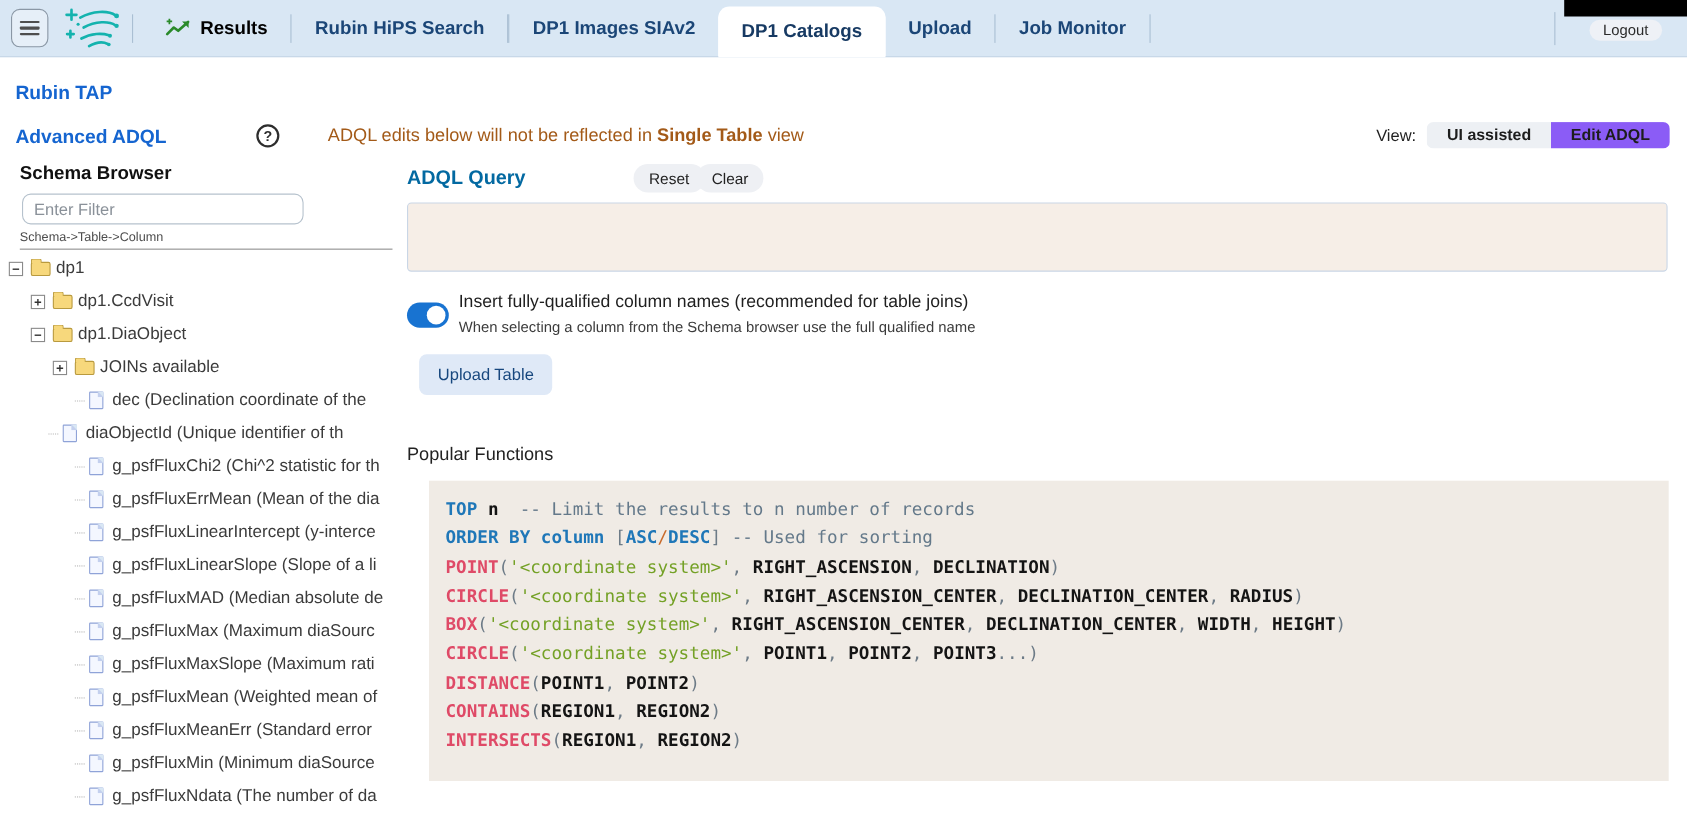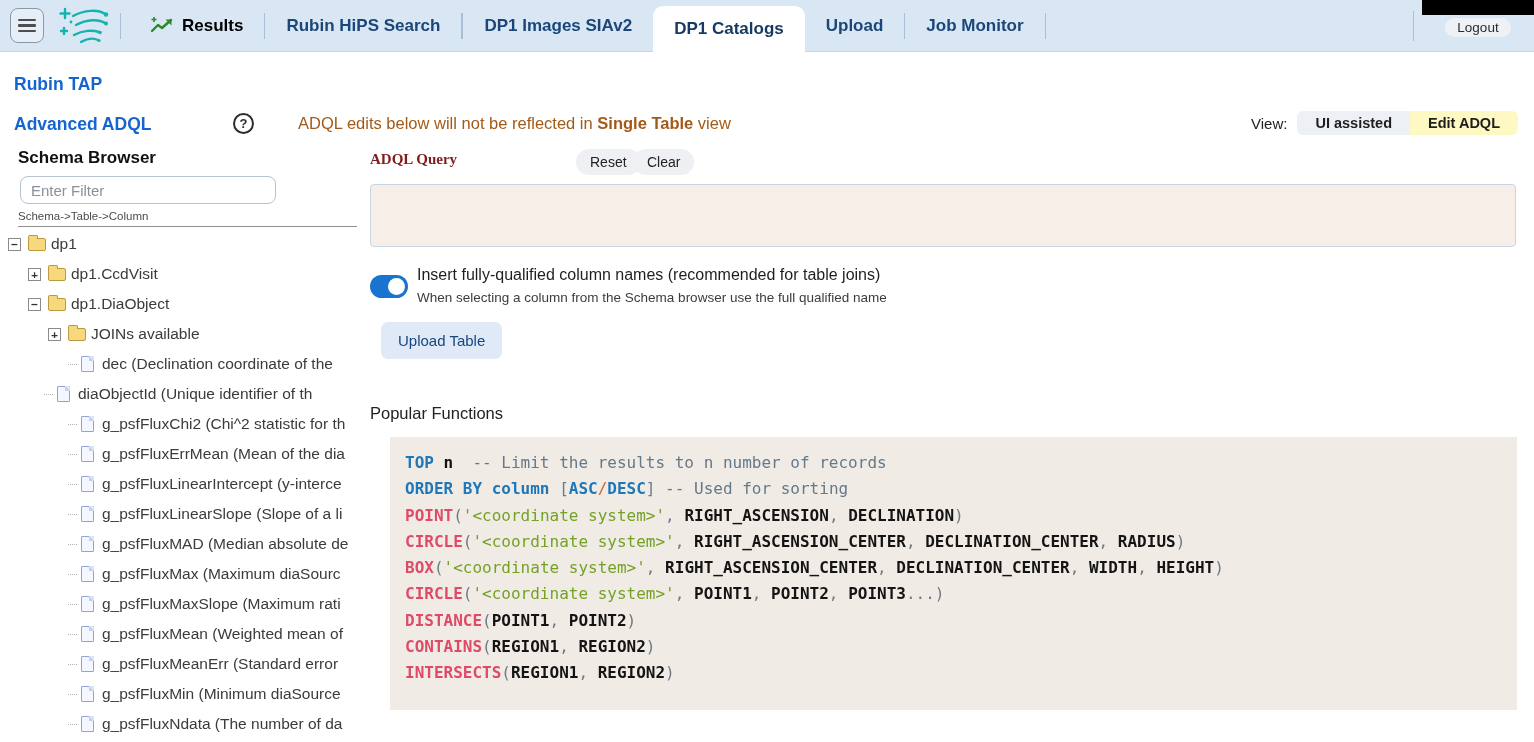--- a/index.html
+++ b/index.html
@@ -35,21 +35,21 @@
   .help-icon { position:absolute; left:233px; top:113px; width:21px; height:21px; border:2px solid #2d2d2d;
     border-radius:50%; display:flex; align-items:center; justify-content:center;
     font-size:13px; font-weight:700; color:#2d2d2d; cursor:pointer; }
   .warning-line { position:absolute; left:298px; top:114px; font-size:16.5px; color:#a35a18; }
   .warning-line b { font-weight:700; }
   .view-switch-row { position:absolute; right:16px; top:111px; display:flex; align-items:center; gap:10px; }
   .view-label { font-size:15px; color:#222; }
   .segmented { display:flex; border-radius:6px; overflow:hidden; }
   .seg-btn { padding:4px 18px; font-size:14.5px; font-weight:700; color:#1d1d1d;
     background:#edf0f4; cursor:pointer; }
-  .seg-btn.selected { background:#fef9c3; }
+  .seg-btn.selected { background:#8b5cf6; }
 
   
   .schema-panel { position:absolute; left:0; top:148px; width:357px; height:594px; overflow:hidden; }
   .schema-title { margin-left:18px; font-size:17px; font-weight:700; color:#111; }
   .filter-input { margin:8px 0 0 20px; width:256px; height:28px; border:1px solid #b6c2cd;
     border-radius:8px; padding:0 10px; font-size:15px; font-family:"Liberation Sans",sans-serif;
     color:#333; background:#fff; outline:none; }
   .filter-input::placeholder { color:#8a9199; }
   .path-hint { margin:6px 0 0 18px; font-size:11.5px; color:#4c4c4c; }
   .schema-divider { margin:4px 0 0 18px; width:339px; height:1px; background:#8f8f8f; }
@@ -63,21 +63,21 @@
   .folder { flex:0 0 auto; width:18px; height:13px; background:#f7d87c; border:1px solid #b99a3e;
     border-radius:2px; position:relative; margin:0 5px 0 0; }
   .folder::before { content:""; position:absolute; top:-4px; left:-1px; width:8px; height:3px;
     background:#f7d87c; border:1px solid #b99a3e; border-bottom:none; border-radius:2px 2px 0 0; }
   .doc { flex:0 0 auto; width:13px; height:16px; background:#f4f7ff; border:1px solid #8fa3d8;
     border-radius:1px; position:relative; margin:0 8px 0 0; }
   .doc::after { content:""; position:absolute; top:-1px; right:-1px; width:0; height:0;
     border-left:5px solid #c4d0ee; border-top:5px solid #d9e7f4; }
 
   
-  .adql-title { position:absolute; left:370px; top:151px; font-size:15px; font-weight:700; color:#7f1d1d;font-family:Liberation Serif, serif; }
+  .adql-title { position:absolute; left:370px; top:151px; font-size:18px; font-weight:700; color:#0369a1; }
   .pill-btn { position:absolute; top:149px; height:26px; padding:0 14px; border:none; border-radius:13px;
     background:#eef0f4; font-family:"Liberation Sans",sans-serif; font-size:14px; color:#222; cursor:pointer; }
   .reset-btn { left:576px; }
   .clear-btn { left:633px; }
   .query-textarea { position:absolute; left:370px; top:184px; width:1146px; height:63px;
     background:#f6eee7; border:1px solid #c9d6e6; border-radius:4px; resize:none; outline:none;
     font-family:"DejaVu Sans Mono",monospace; font-size:14px; padding:8px; color:#222; }
   .toggle { position:absolute; left:370px; top:275px; width:38px; height:23px; border-radius:12px;
     background:#1873d1; cursor:pointer; }
   .toggle .knob { position:absolute; top:3px; right:3px; width:17px; height:17px; border-radius:50%;

